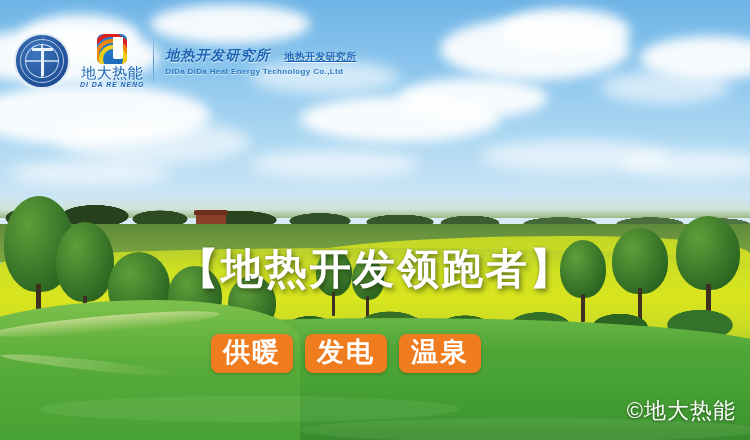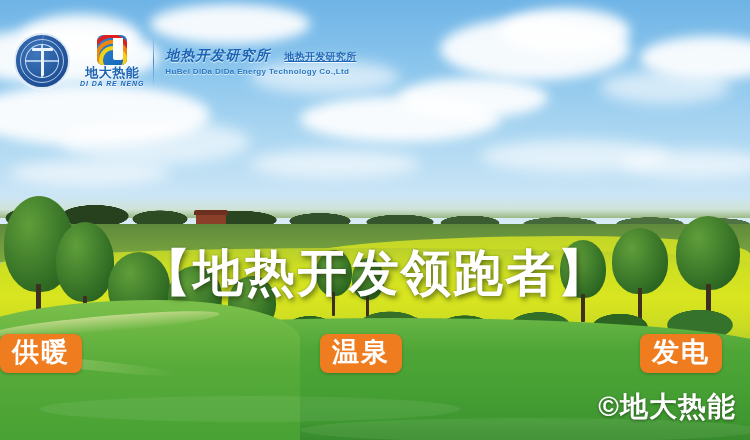--- a/index.html
+++ b/index.html
@@ -167,21 +167,21 @@
     border:4px solid #f3d215;
   }
   .cube .wsh{
     position:absolute;right:4px;top:3px;width:10px;height:22px;
     background:#ffffff;border-radius:4px 4px 2px 2px;
   }
   .cube .wsh2{
     position:absolute;right:4px;top:3px;width:10px;height:9px;background:#ffffff;
   }
   .bm-cn{
-    margin-top:1px;font-size:13px;font-weight:bold;color:#1b63b4;letter-spacing:.5px;
+    margin-top:1px;font-size:15px;font-weight:normal;color:#1b63b4;letter-spacing:.5px;
     text-shadow:0 1px 1px rgba(255,255,255,.9);line-height:1.05;white-space:nowrap;
   }
   .bm-en{
     font-size:7px;font-weight:bold;color:#1b63b4;letter-spacing:.9px;
     font-style:italic;white-space:nowrap;text-shadow:0 1px 0 rgba(255,255,255,.8);
   }
 
   .divider{
     width:1px;height:50px;margin:0 11px 0 9px;
     background:linear-gradient(to bottom,rgba(60,130,200,0),rgba(50,120,195,.85),rgba(60,130,200,0));
@@ -211,39 +211,39 @@
   
   .headline{
     position:absolute;left:0;top:132px;width:750px;text-align:center;
     font-size:78px;font-weight:bold;line-height:1;color:#2f7011;
     letter-spacing:4px;
     -webkit-text-stroke:5px #ffffff;paint-order:stroke fill;
     text-shadow:3px 4px 4px rgba(0,0,0,.35);
   }
   .subtitle{
     position:absolute;left:0;top:248px;width:750px;text-align:center;
-    font-size:50px;font-weight:bold;color:#ffffff;letter-spacing:2px;line-height:1;
+    font-size:42px;font-weight:bold;color:#ffffff;letter-spacing:2px;line-height:1;
     text-shadow:2px 3px 5px rgba(30,50,10,.55),0 0 2px rgba(0,0,0,.3);
   }
 
   
   .tags{
-    position:absolute;left:0;top:334px;width:722px;
-    display:flex;justify-content:space-between;gap:12px;
+    position:absolute;left:0;top:334px;width:650px;
+    display:flex;justify-content:center;gap:12px;padding-left:42px;
   }
   .tag{
     background:#f07c20;color:#ffffff;border-radius:8px;
     padding:4px 12px 6px;font-size:27px;font-weight:bold;line-height:1.08;
     letter-spacing:2px;box-shadow:0 1px 3px rgba(0,0,0,.25);
   }
 
   
   .watermark{
     position:absolute;right:14px;bottom:14px;color:#ffffff;
-    font-size:28px;font-weight:bold;letter-spacing:1px;
+    font-size:22px;font-weight:normal;letter-spacing:1px;
     text-shadow:0 1px 3px rgba(0,0,0,.45);
   }
 </style>
 </head>
 <body>
 
 <div class="banner">
 
   <div class="sky">
     <div class="cloud cl-soft" style="left:-40px;top:28px;width:200px;height:56px;"></div>
@@ -344,27 +344,27 @@
       <div class="bm-en">DI DA RE NENG</div>
     </div>
 
     <div class="divider"></div>
 
     <div class="orgtext">
       <div class="org-row1">
         <span class="org-uni">地热开发研究所</span>
         <span class="org-inst">地热开发研究所</span>
       </div>
-      <div class="org-en">HuBei DiDa DiDa Energy Technology Co.,Ltd</div>
+      <div class="org-en">DiDa DiDa Heat Energy Technology Co.,Ltd</div>
     </div>
   </div>
 
   <div class="subtitle">【地热开发领跑者】</div>
 
   <div class="tags">
     <span class="tag">供暖</span>
+    <span class="tag">发电</span>
     <span class="tag">温泉</span>
-    <span class="tag">发电</span>
   </div>
 
   <div class="watermark">©地大热能</div>
 
 </div>
 
 </body></html>

